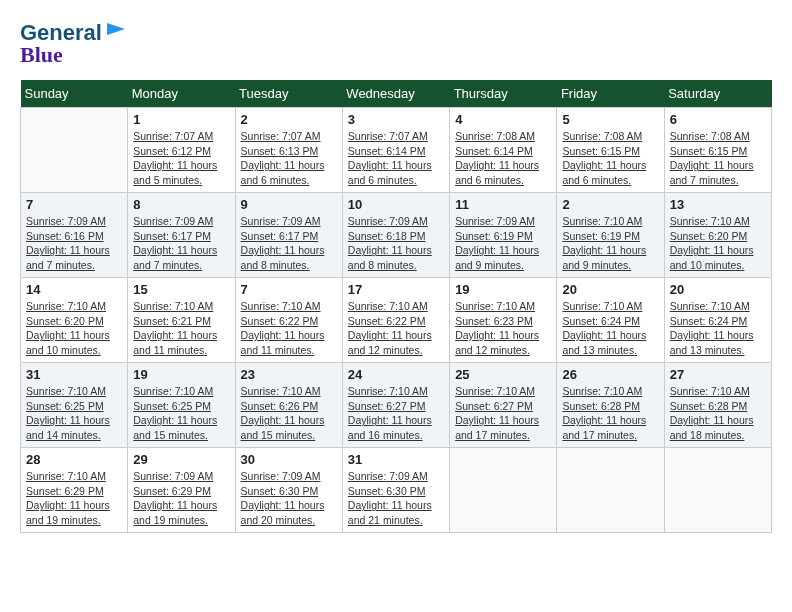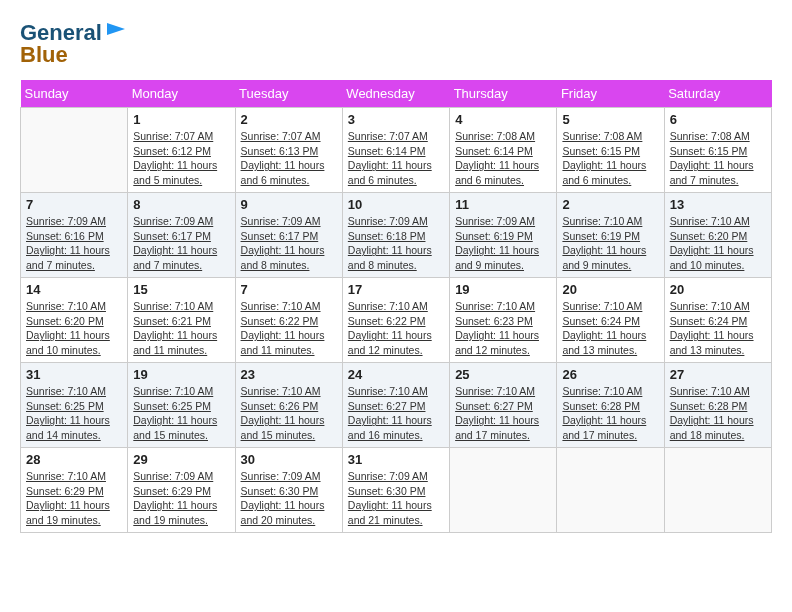--- a/index.html
+++ b/index.html
@@ -36,21 +36,21 @@
       font-size: 16px;
       color: #555;
       margin-top: 2px;
     }
     .calendar {
       width: 100%;
       border-collapse: collapse;
       font-size: 11px;
     }
     .calendar th {
-      background-color: #d946ef;
+      background-color: #14532d;
       color: #fff;
       padding: 6px 4px;
       text-align: left;
       font-size: 13px;
       font-weight: normal;
     }
     .calendar td {
       border: 1px solid #ccc;
       vertical-align: top;
       padding: 4px 5px;
@@ -86,21 +86,21 @@
 <div class="page">
   <div class="header">
     <div class="logo">
       <div>
         <div style="display:flex;align-items:center;">
           <span style="font-size:22px;font-weight:bold;color:#1a5276;">General</span>
           <svg width="22" height="18" viewBox="0 0 22 18" style="margin-left:3px;margin-top:-6px;">
             <polygon points="2,2 20,8 2,14" fill="#2196F3"></polygon>
           </svg>
         </div>
-        <div style="font-size:22px;font-weight:bold;color:#a16207;margin-top:-4px;">Blue</div>
+        <div style="font-size:22px;font-weight:bold;color:#4c1d95;margin-top:-4px;font-family:Liberation Serif, serif;">Blue</div>
       </div>
     </div>
     <div class="title-block">
       <div class="month-title"></div>
       <div class="location"></div>
     </div>
   </div>
 
   <table class="calendar">
     <thead>

